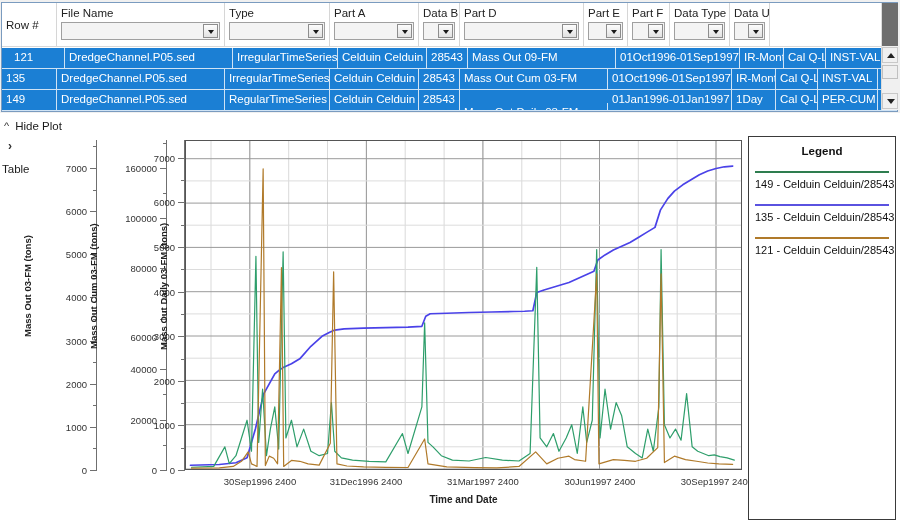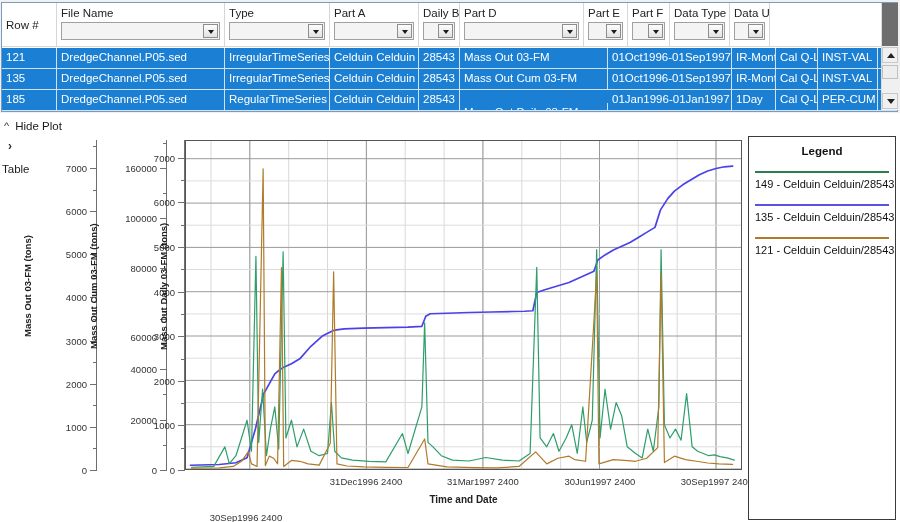--- a/index.html
+++ b/index.html
@@ -214,21 +214,21 @@
             <div class="btn"></div>
           </div>
         </div>
         <div class="hdr-cell" style="width: 89px;">
           <div class="hdr-title">Part A</div>
           <div class="combo">
             <div class="btn"></div>
           </div>
         </div>
         <div class="hdr-cell" style="width: 41px;">
-          <div class="hdr-title">Daily B</div>
+          <div class="hdr-title">Data B</div>
           <div class="combo">
             <div class="btn"></div>
           </div>
         </div>
         <div class="hdr-cell" style="width: 124px;">
           <div class="hdr-title">Part D</div>
           <div class="combo">
             <div class="btn"></div>
           </div>
         </div>
@@ -251,48 +251,48 @@
           </div>
         </div>
         <div class="hdr-cell" style="width: 40px;">
           <div class="hdr-title">Data U</div>
           <div class="combo">
             <div class="btn"></div>
           </div>
         </div>
       </div>
     <div id="rows-holder">
-        <div class="data-row" style="top: 45px; background: rgb(27, 127, 212);">
+        <div class="data-row" style="top: 45px; background: rgb(27, 127, 212); padding-left: 8px;">
           <div class="data-cell" style="width: 55px;">121</div>
           <div class="data-cell" style="width: 168px;">DredgeChannel.P05.sed</div>
           <div class="data-cell" style="width: 105px;">IrregularTimeSeries</div>
           <div class="data-cell" style="width: 89px;">Celduin Celduin</div>
           <div class="data-cell" style="width: 41px;">28543</div>
-          <div class="data-cell" style="width: 148px;">Mass Out 03-FM</div>
+          <div class="data-cell" style="width: 148px;">Mass Out 09-FM</div>
           <div class="data-cell" style="width: 124px;">01Oct1996-01Sep1997</div>
           <div class="data-cell" style="width: 44px;">IR-Month</div>
           <div class="data-cell" style="width: 42px;">Cal Q-L</div>
           <div class="data-cell" style="width: 60px;">INST-VAL</div>
           <div class="data-cell" style="width: 40px;">tons</div>
         </div>
         <div class="data-row" style="top: 66px; background: rgb(27, 127, 212);">
           <div class="data-cell" style="width: 55px;">135</div>
           <div class="data-cell" style="width: 168px;">DredgeChannel.P05.sed</div>
           <div class="data-cell" style="width: 105px;">IrregularTimeSeries</div>
           <div class="data-cell" style="width: 89px;">Celduin Celduin</div>
           <div class="data-cell" style="width: 41px;">28543</div>
           <div class="data-cell" style="width: 148px;">Mass Out Cum 03-FM</div>
           <div class="data-cell" style="width: 124px;">01Oct1996-01Sep1997</div>
           <div class="data-cell" style="width: 44px;">IR-Month</div>
           <div class="data-cell" style="width: 42px;">Cal Q-L</div>
           <div class="data-cell" style="width: 60px;">INST-VAL</div>
           <div class="data-cell" style="width: 40px;">tons</div>
         </div>
         <div class="data-row" style="top: 87px; background: rgb(27, 127, 212);">
-          <div class="data-cell" style="width: 55px;">185</div>
+          <div class="data-cell" style="width: 55px;">149</div>
           <div class="data-cell" style="width: 168px;">DredgeChannel.P05.sed</div>
           <div class="data-cell" style="width: 105px;">RegularTimeSeries</div>
           <div class="data-cell" style="width: 89px;">Celduin Celduin</div>
           <div class="data-cell" style="width: 41px;">28543</div>
           <div class="data-cell" style="width: 148px; margin-top: 13px;">Mass Out Daily 03-FM</div>
           <div class="data-cell" style="width: 124px;">01Jan1996-01Jan1997</div>
           <div class="data-cell" style="width: 44px;">1Day</div>
           <div class="data-cell" style="width: 42px;">Cal Q-L</div>
           <div class="data-cell" style="width: 60px;">PER-CUM</div>
           <div class="data-cell" style="width: 40px;">tons</div>
@@ -440,21 +440,21 @@
             <line x1="0" y1="84.2" x2="555" y2="84.2" stroke="#dcdcdc" stroke-width="1"></line>
             <line x1="0" y1="39.9" x2="555" y2="39.9" stroke="#dcdcdc" stroke-width="1"></line>
           </g>
           <path d="M4.44 324.24 L33.30 323.49 L49.95 321.74 L61.05 316.73 L69.38 287.94 L77.70 252.89 L83.25 242.87 L88.80 232.85 L93.24 229.10 L97.13 226.60 L105.45 222.84 L113.77 217.83 L124.88 205.31 L135.97 195.30 L143.19 191.54 L148.74 189.04 L158.17 187.79 L177.60 187.04 L199.80 186.53 L222.00 186.03 L235.88 185.28 L239.76 175.27 L244.20 172.76 L260.85 172.26 L283.05 171.51 L305.25 171.01 L327.45 170.51 L338.55 170.26 L346.88 169.76 L350.76 151.48 L357.98 148.98 L366.30 146.47 L374.63 143.97 L382.95 141.47 L391.27 137.71 L399.60 133.95 L407.93 130.20 L411.81 118.93 L419.02 113.92 L427.35 108.92 L435.68 105.16 L444.00 101.40 L452.32 96.40 L460.65 91.39 L468.97 86.38 L474.52 68.85 L481.74 57.59 L488.40 50.08 L496.73 43.82 L505.05 38.81 L513.38 33.80 L521.70 30.05 L530.02 27.54 L538.35 25.79 L546.67 25.04" fill="none" stroke="#4a42e8" stroke-width="1.7" stroke-linejoin="round" stroke-linecap="round"></path>
           <path d="M5.55 326.23 L27.75 325.34 L38.85 305.84 L43.29 322.68 L49.95 314.70 L55.50 296.97 L61.05 279.24 L65.49 310.27 L69.93 115.24 L72.70 301.41 L76.59 248.22 L80.47 314.70 L84.36 288.11 L88.80 265.95 L92.69 308.05 L97.13 110.81 L99.90 296.97 L105.45 279.24 L111.00 305.84 L117.66 288.11 L124.88 310.27 L133.20 314.70 L141.53 312.49 L145.41 261.51 L148.74 310.27 L155.40 316.92 L166.50 319.14 L183.15 320.46 L199.80 320.91 L216.45 292.54 L222.00 312.49 L235.88 265.95 L238.65 181.73 L241.98 301.41 L246.97 305.84 L255.30 314.70 L266.40 319.14 L283.05 320.02 L299.70 316.48 L316.35 319.14 L333.00 320.02 L344.10 312.49 L350.76 126.32 L354.09 296.97 L360.75 305.84 L367.41 292.54 L372.96 310.27 L380.18 296.97 L385.72 283.68 L391.27 312.49 L396.82 265.95 L400.71 301.41 L406.26 279.24 L410.70 108.59 L414.03 296.97 L419.02 248.22 L424.57 288.11 L430.13 261.51 L435.68 274.81 L441.23 305.84 L449.55 312.49 L456.21 316.92 L461.76 288.11 L467.31 310.27 L472.86 265.95 L475.08 108.59 L478.41 283.68 L483.96 296.97 L489.51 288.11 L495.06 299.19 L500.61 252.65 L506.16 305.84 L511.71 310.27 L517.26 312.49 L522.81 314.70 L528.36 313.82 L533.91 315.59 L541.13 316.92 L548.34 319.14" fill="none" stroke="#2e9e6b" stroke-width="1.2" stroke-linejoin="round" stroke-linecap="round"></path>
           <path d="M5.55 327.14 L33.30 326.93 L47.18 325.43 L55.50 320.28 L62.16 310.85 L65.49 322.85 L71.04 325.43 L77.15 27.87 L79.36 324.57 L83.25 315.14 L87.69 317.28 L91.58 322.85 L95.46 126.48 L97.68 325.43 L105.45 319.42 L113.77 320.28 L122.10 322.85 L133.20 324.14 L144.30 302.27 L147.63 130.77 L150.96 322.85 L160.95 325.00 L177.60 325.86 L199.80 326.28 L222.00 326.50 L238.65 297.99 L241.98 322.85 L260.85 325.86 L288.60 326.71 L310.80 326.93 L333.00 325.43 L349.65 310.85 L360.75 322.85 L371.85 317.28 L382.95 315.14 L388.50 318.57 L399.60 320.28 L410.70 132.92 L412.92 322.85 L427.35 318.57 L438.45 319.42 L449.55 320.28 L460.65 317.28 L471.75 306.56 L475.08 132.92 L478.41 321.57 L488.40 315.14 L499.50 318.57 L510.60 320.28 L521.70 322.00 L532.80 322.85 L546.67 323.28" fill="none" stroke="#b07a2a" stroke-width="1.2" stroke-linejoin="round" stroke-linecap="round"></path>
         </svg>
     </div>
 
     <div id="xaxis-labels">
-        <span style="left: 61px; margin-top: 36px;">30Sep1996 2400</span>
+        <span style="left: 75px;">30Sep1996 2400</span>
         <span style="left: 181.025px;">31Dec1996 2400</span>
         <span style="left: 297.995px;">31Mar1997 2400</span>
         <span style="left: 414.965px;">30Jun1997 2400</span>
         <span style="left: 531.935px;">30Sep1997 2400</span>
       </div>
     <div id="xaxis-title">Time and Date</div>
   </div>
 
   <div id="legend">
     <div id="legend-title">Legend</div>

